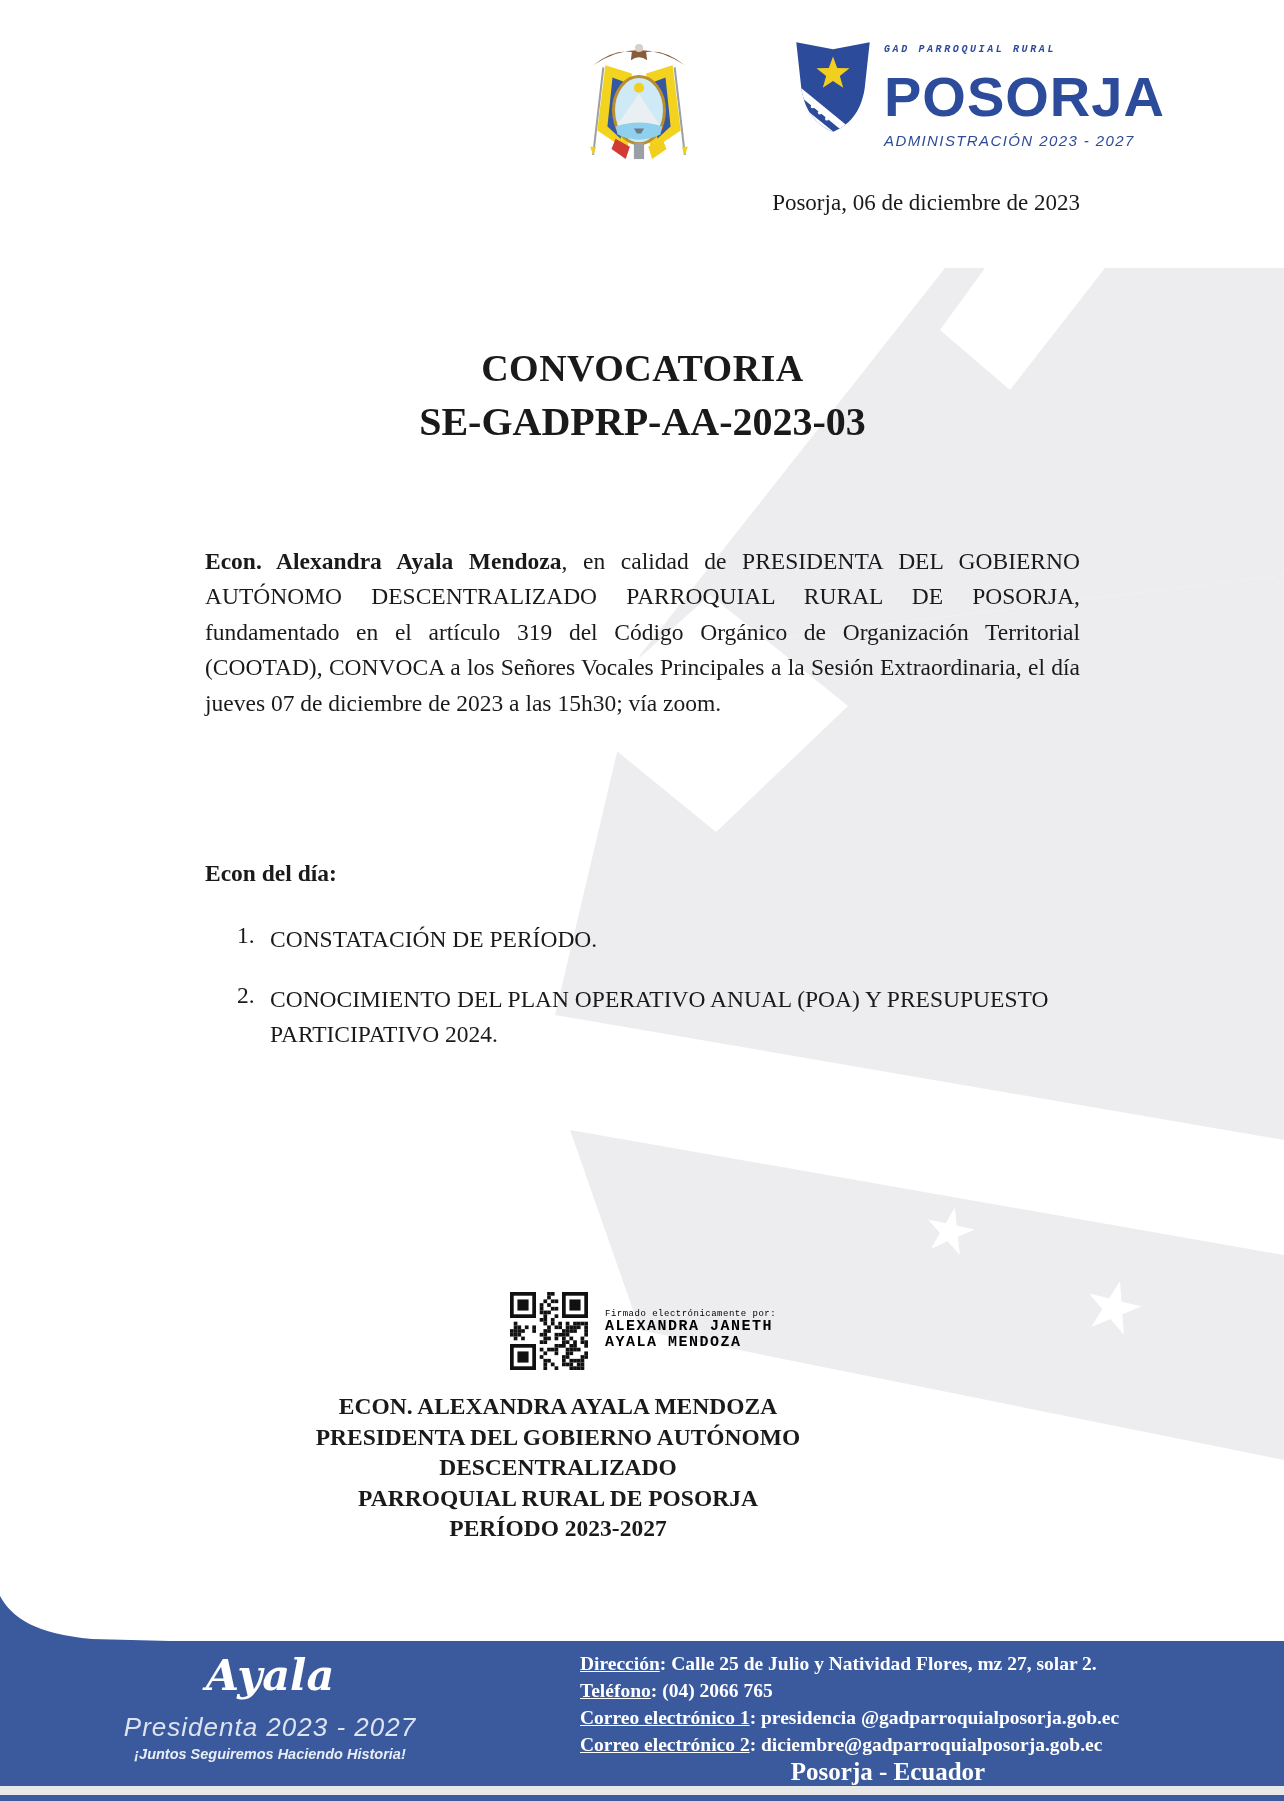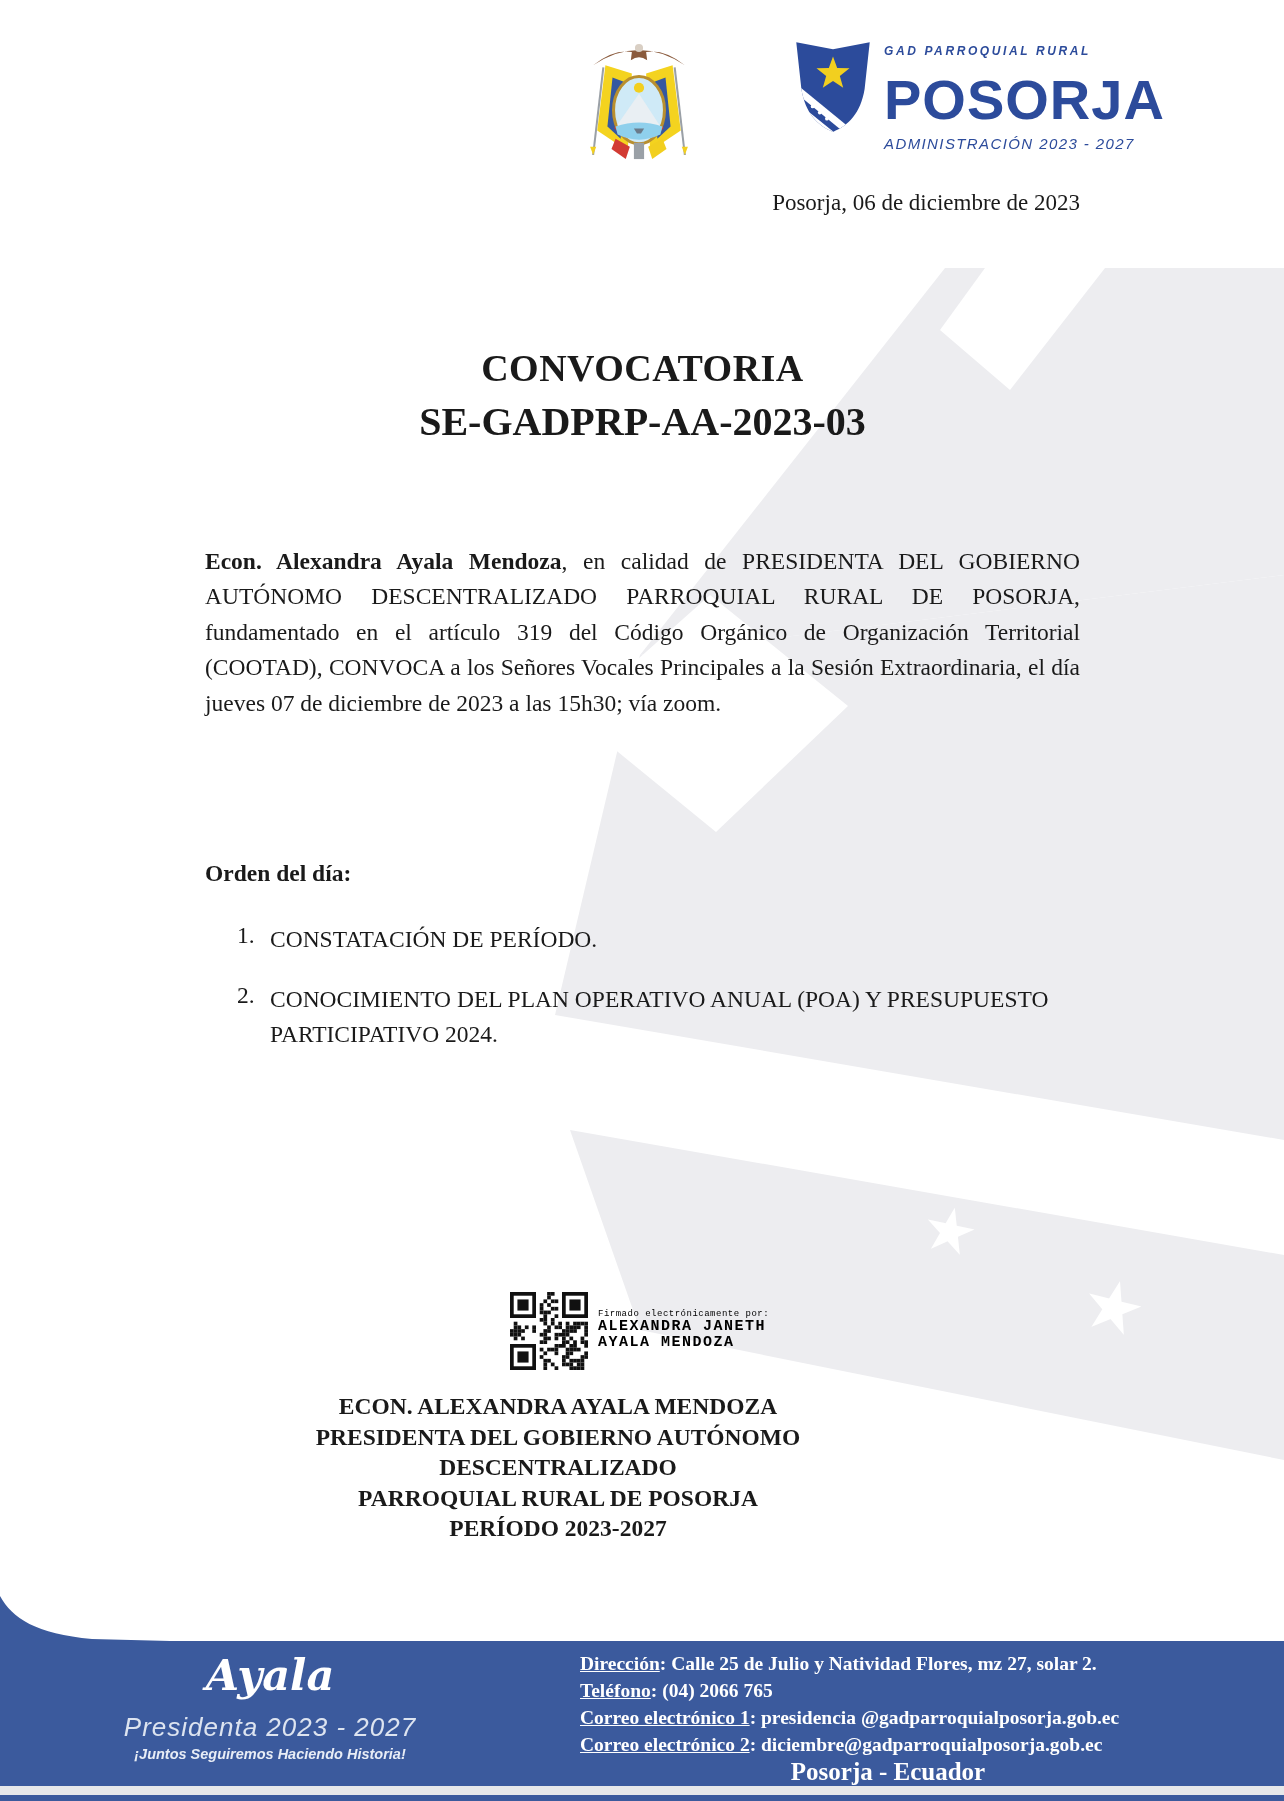--- a/index.html
+++ b/index.html
@@ -9,37 +9,37 @@
     border-right:2px solid #e2e2e4;
   }
   
   .wm-svg{position:absolute;left:0;top:0;width:1284px;height:1801px;z-index:0;}
   .wm-star{position:absolute;z-index:0;color:#ffffff;font-family:"DejaVu Sans",sans-serif;line-height:1;}
   
   .coat{position:absolute;left:585px;top:34px;width:108px;height:134px;z-index:2;}
   .brand{position:absolute;left:790px;top:34px;z-index:2;display:flex;}
   .brand-shield{width:86px;height:102px;}
   .brand-text{margin-left:8px;padding-top:10px;font-family:"Liberation Sans",sans-serif;color:#2c4b9b;}
-  .brand-type{font-size:12px;font-weight:bold;font-style:italic;letter-spacing:2.6px;}
+  .brand-type{font-size:10px;font-weight:bold;font-style:italic;letter-spacing:2.6px;font-family:Liberation Mono, monospace;}
   .brand-name{font-size:56px;font-weight:bold;letter-spacing:1px;margin-top:14px;line-height:1.0;}
   .brand-admin{font-size:15px;font-weight:normal;font-style:italic;letter-spacing:1.4px;margin-top:7px;}
   
   .dateline{position:absolute;left:205px;top:190px;width:875px;text-align:right;font-size:23px;z-index:2;}
   .title{position:absolute;left:205px;top:346px;width:875px;text-align:center;font-size:38px;font-weight:bold;letter-spacing:.5px;z-index:2;}
   .subtitle{position:absolute;left:205px;top:398px;width:875px;text-align:center;font-size:40px;font-weight:bold;z-index:2;}
   .bodytext{position:absolute;left:205px;top:520px;width:875px;font-size:23.5px;line-height:35.6px;text-align:justify;z-index:2;}
   .agenda-h{position:absolute;left:205px;top:860px;font-size:23.5px;font-weight:bold;z-index:2;}
   .agenda{position:absolute;left:237px;top:922px;width:845px;z-index:2;font-size:23.5px;}
   .agenda-item{display:flex;margin-bottom:25px;}
   .agenda-num{width:33px;flex:0 0 33px;}
   .agenda-txt{width:812px;line-height:35px;}
   
   .qr-wrap{position:absolute;left:510px;top:1292px;z-index:2;display:flex;}
   .qr-box{width:78px;height:78px;}
-  .stamp-text{margin-left:10px;padding-top:17px;font-family:"Liberation Mono",monospace;color:#000;}
+  .stamp-text{margin-left:17px;padding-top:17px;font-family:"Liberation Mono",monospace;color:#000;}
   .stamp-prefix{font-size:9px;letter-spacing:.5px;}
   .stamp-name{font-size:15px;font-weight:bold;letter-spacing:1.5px;line-height:16px;}
   .sig-block{position:absolute;left:205px;top:1391px;width:706px;text-align:center;
     font-size:23.5px;font-weight:bold;line-height:30.5px;z-index:2;}
   
   .footer-svg{position:absolute;left:0;top:1590px;width:1284px;height:211px;z-index:3;}
   .f-name{position:absolute;left:95px;top:1600px;width:350px;text-align:center;z-index:4;
     color:#ffffff;font-family:"DejaVu Serif",serif;font-style:italic;font-weight:bold;font-size:43px;}
   .f-role{position:absolute;left:95px;top:1712px;width:350px;text-align:center;z-index:4;
     color:#dde4f0;font-family:"Liberation Sans",sans-serif;font-size:26px;font-style:italic;letter-spacing:1px;}
@@ -113,21 +113,21 @@
     </div>
   </div>
 
   <div class="dateline">Posorja, 06 de diciembre de 2023</div>
 
   <div class="title">CONVOCATORIA</div>
   <div class="subtitle">SE-GADPRP-AA-2023-03</div>
 
   <p class="bodytext"><strong>Econ. Alexandra Ayala Mendoza</strong><span>, en calidad de PRESIDENTA DEL GOBIERNO AUTÓNOMO DESCENTRALIZADO PARROQUIAL RURAL DE POSORJA, fundamentado en el artículo 319 del Código Orgánico de Organización Territorial (COOTAD), CONVOCA a los Señores Vocales Principales a la Sesión Extraordinaria, el día jueves 07 de diciembre de 2023 a las 15h30; vía zoom.</span></p>
 
-  <div class="agenda-h">Orden del día:</div>
+  <div class="agenda-h">Econ del día:</div>
   <div class="agenda">
     <div class="agenda-item">
       <span class="agenda-num">1.</span>
       <span class="agenda-txt">CONSTATACIÓN DE PERÍODO.</span>
     </div>
     <div class="agenda-item">
       <span class="agenda-num">2.</span>
       <span class="agenda-txt">CONOCIMIENTO DEL PLAN OPERATIVO ANUAL (POA) Y PRESUPUESTO PARTICIPATIVO 2024.</span>
     </div>
   </div>

